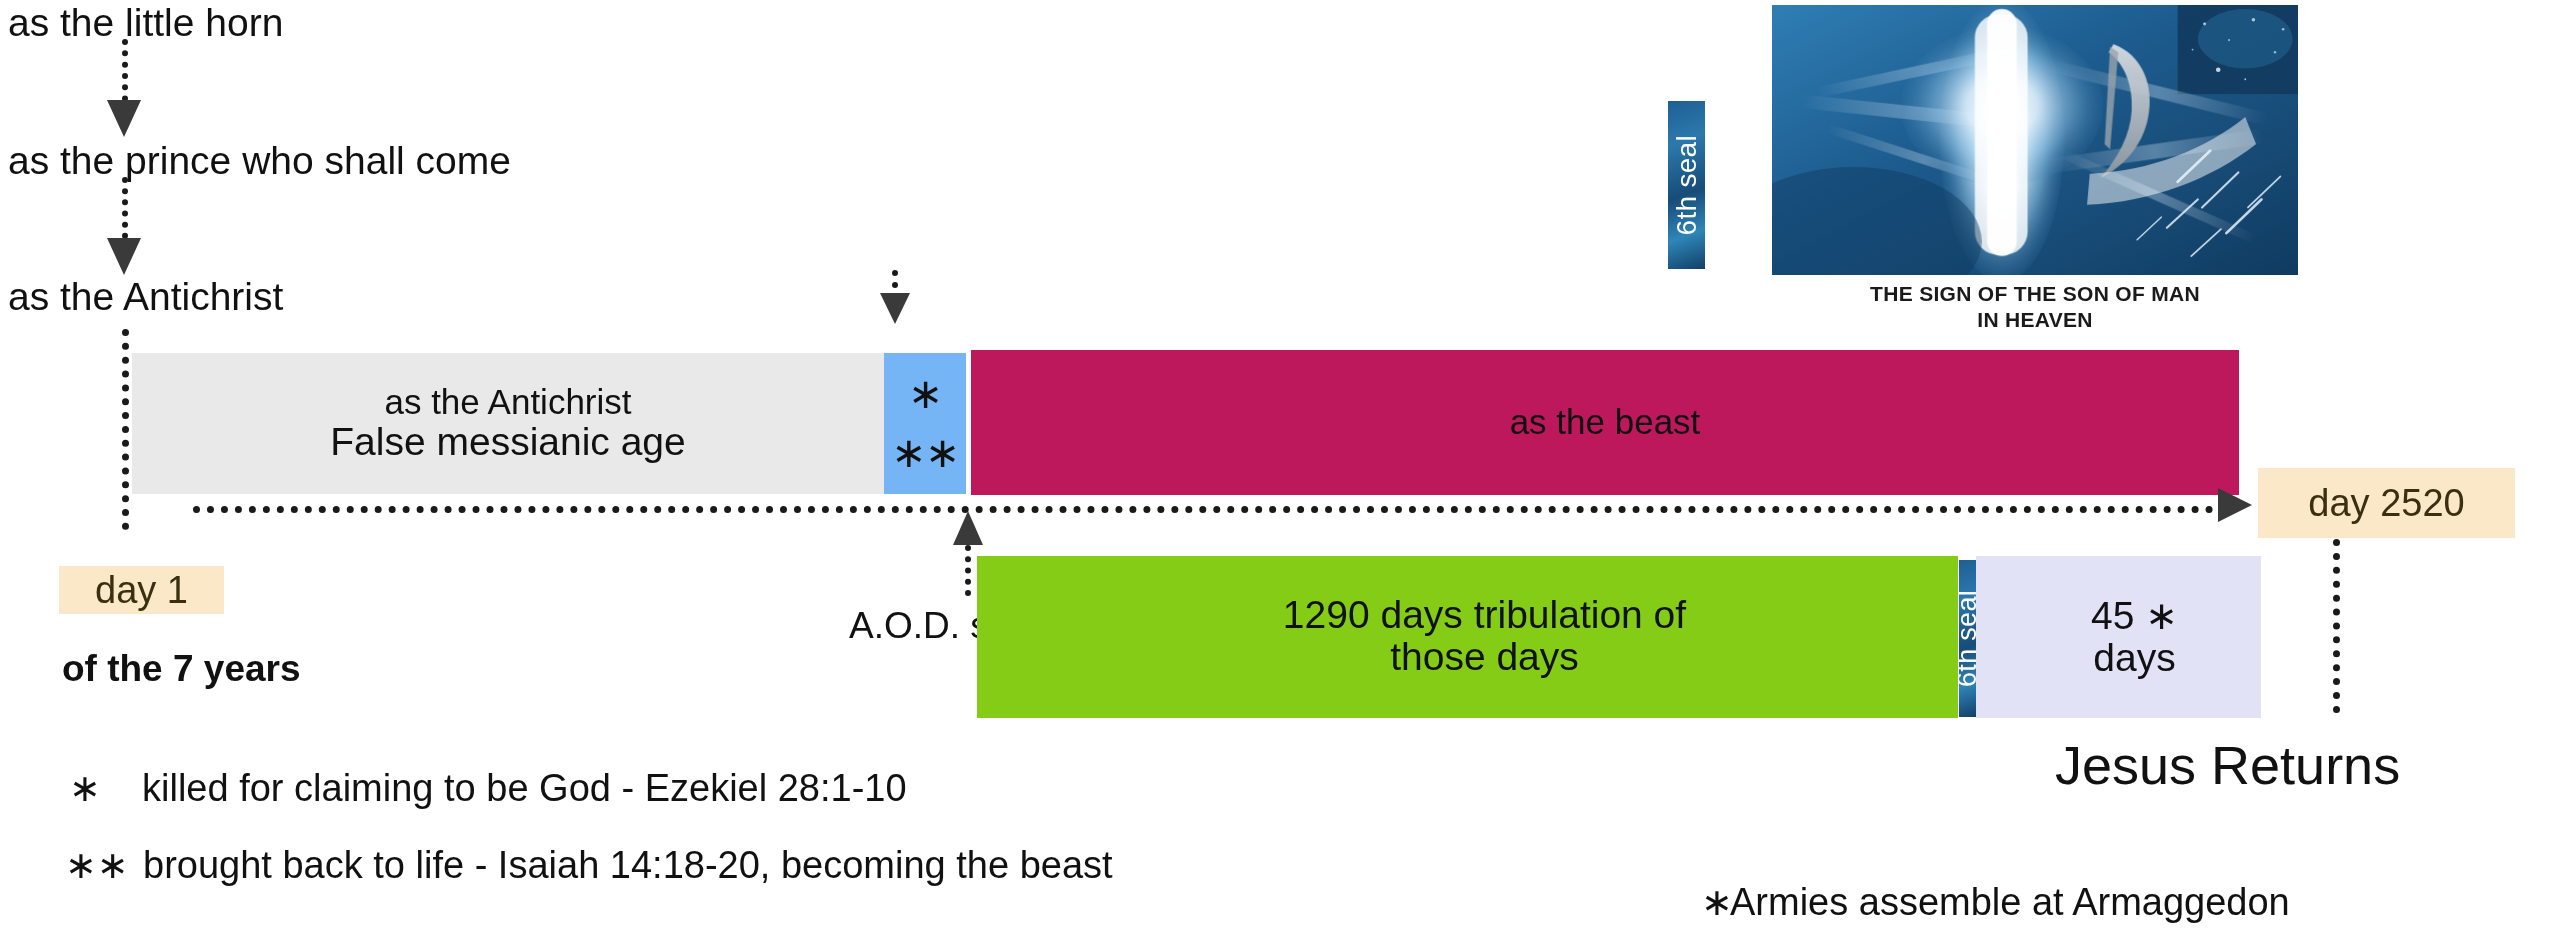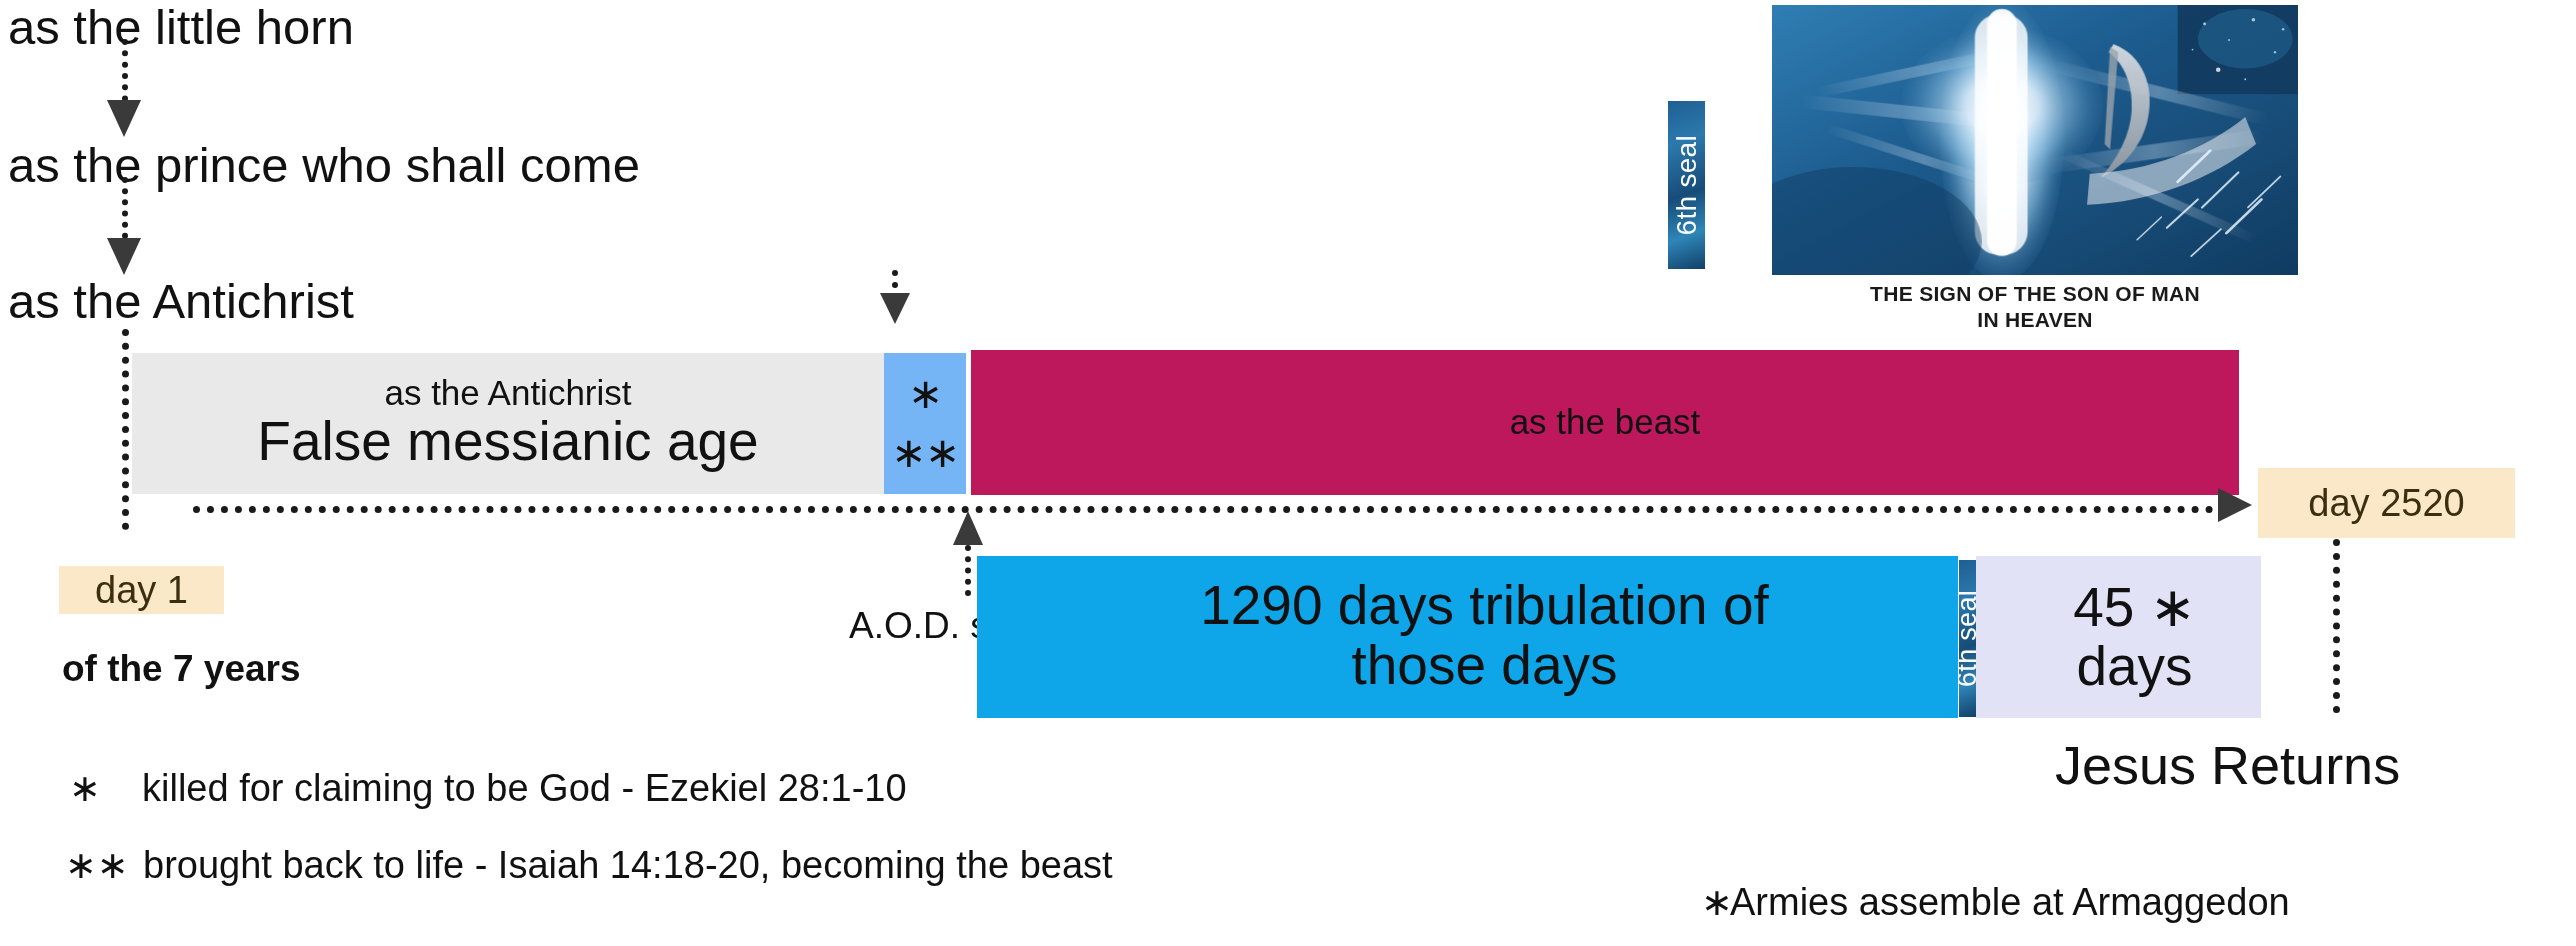--- a/index.html
+++ b/index.html
@@ -15,21 +15,21 @@
     position: relative;
     width: 2576px;
     height: 946px;
     background: #ffffff;
     overflow: hidden;
   }
   .abs { position: absolute; }
 
   
   .prog-label {
-    font-size: 49px;
+    font-size: 39px;
     line-height: 1.0;
     white-space: nowrap;
     color: #111;
   }
 
   
   .dot-col {
     width: 0;
     border-left: 6px dotted #1a1a1a;
   }
@@ -61,30 +61,30 @@
   .bar {
     box-sizing: border-box;
     display: flex;
     flex-direction: column;
     align-items: center;
     justify-content: center;
   }
   .bar-gray   { background: #e9e9e9; }
   .bar-blue   { background: #76b5f5; }
   .bar-pink   { background: #be185d; }
-  .bar-lav    { background: #0ea5e9; padding-left: 34px; }
+  .bar-lav    { background: #84cc16; padding-left: 34px; }
   .bar-lav2   { background: #e2e2f6; padding-left: 32px; }
 
   .bar-sub {
     font-size: 35px;
     line-height: 1.05;
     color: #111;
   }
   .bar-main {
-    font-size: 55px;
+    font-size: 39px;
     line-height: 1.08;
     color: #111;
     white-space: nowrap;
   }
   .bar-main.wrap { white-space: normal; text-align: center; }
 
   .ast {
     font-size: 42px;
     line-height: 1.0;
     color: #111;

